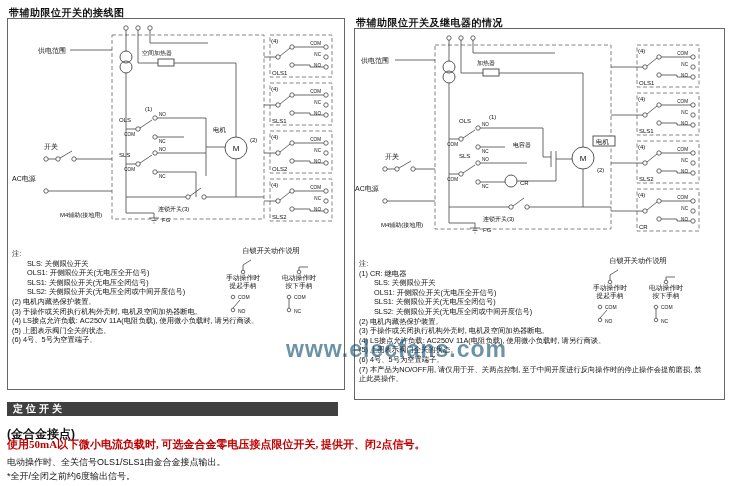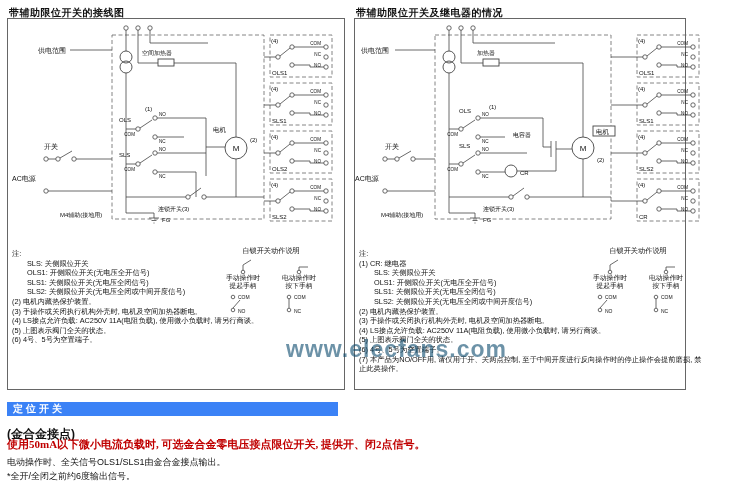--- a/index.html
+++ b/index.html
@@ -1,40 +1,40 @@
 <!DOCTYPE html>
 <html><head>
 <meta charset="utf-8">
 <style>
   *{box-sizing:border-box;}
   html,body{margin:0;padding:0;}
   body{position:relative;width:729px;height:486px;background:#fff;
        font-family:"Liberation Sans","DejaVu Sans",sans-serif;color:#111;overflow:hidden;}
   .panel{position:absolute;}
   #left-panel{left:7px;top:6px;width:338px;height:384px;}
-  #right-panel{left:354px;top:6px;width:332px;height:384px;}
+  #right-panel{left:354px;top:16px;width:371px;height:384px;}
   .panel-frame{position:absolute;left:0;top:12px;right:0;bottom:0;border:1px solid #666;background:#fff;}
   .panel-title{position:absolute;left:2px;top:0;font-size:10px;font-weight:bold;letter-spacing:.5px;white-space:nowrap;z-index:2;}
   .diagram{position:absolute;left:1px;top:15px;z-index:1;}
   .w{stroke:#444;stroke-width:.8;fill:none;}
   .dash{stroke:#666;stroke-width:.8;fill:none;stroke-dasharray:4 2.5;}
   .t{stroke:#444;stroke-width:.8;fill:#fff;}
   .t2{stroke:#444;stroke-width:.9;fill:none;}
   .cmp{stroke:#444;stroke-width:.9;fill:#fff;}
   svg text{fill:#111;}
   .notes{position:absolute;left:5px;top:243px;width:344px;font-size:7.3px;line-height:9.6px;z-index:1;}
   #left-panel .notes{width:330px;}
   .ind{padding-left:15px;}
   .action{position:absolute;top:240px;z-index:1;}
   #left-panel .action{left:192px;width:144px;}
   #right-panel .action{left:208px;width:152px;}
   .action-title{font-size:7.2px;text-align:center;margin-bottom:2px;white-space:nowrap;}
   .action-row{display:flex;justify-content:center;gap:22px;}
   .action-item{display:flex;flex-direction:column;align-items:center;font-size:6.8px;line-height:8.4px;}
-  #section-bar{position:absolute;left:7px;top:402px;width:331px;height:14px;background:#3b82f6;color:#fff;
+  #section-bar{position:absolute;left:7px;top:402px;width:331px;height:14px;background:#404040;color:#fff;
                font-size:10px;font-weight:bold;line-height:14px;padding-left:6px;letter-spacing:3px;}
   #subtitle{position:absolute;left:7px;top:420px;font-size:12px;font-weight:bold;margin-top:6px;}
   #highlight{position:absolute;left:7px;top:437px;font-size:11px;font-weight:bold;color:#c00000;}
   #note1{position:absolute;left:7px;top:456px;font-size:9px;}
   #note2{position:absolute;left:7px;top:470px;font-size:9px;}
   #watermark{position:absolute;left:286px;top:336px;font-size:23px;font-weight:bold;color:#0c4a6e;opacity:.6;
              letter-spacing:1px;z-index:5;pointer-events:none;}
 </style>
 </head>
 <body>

